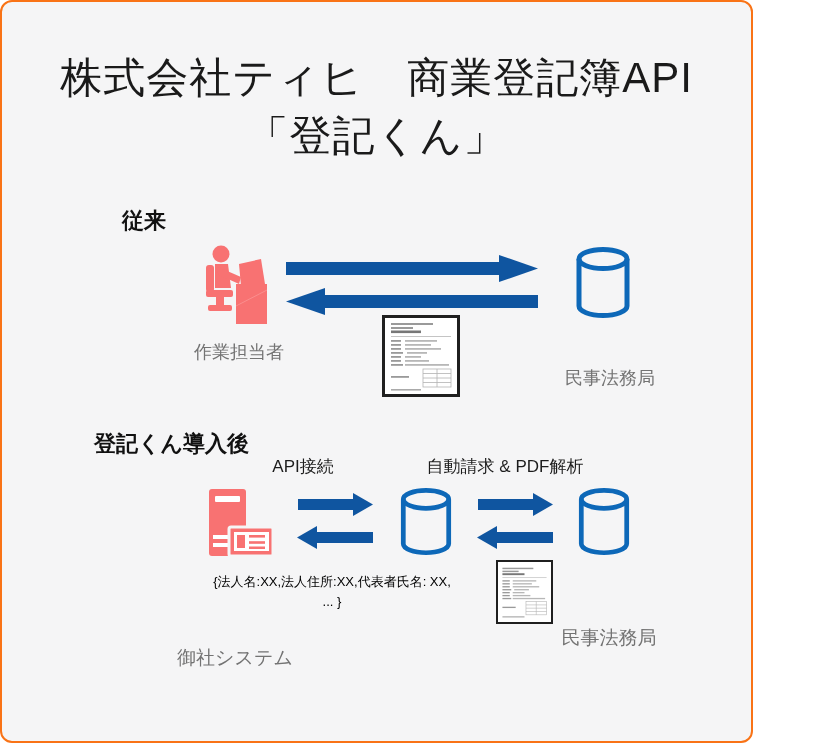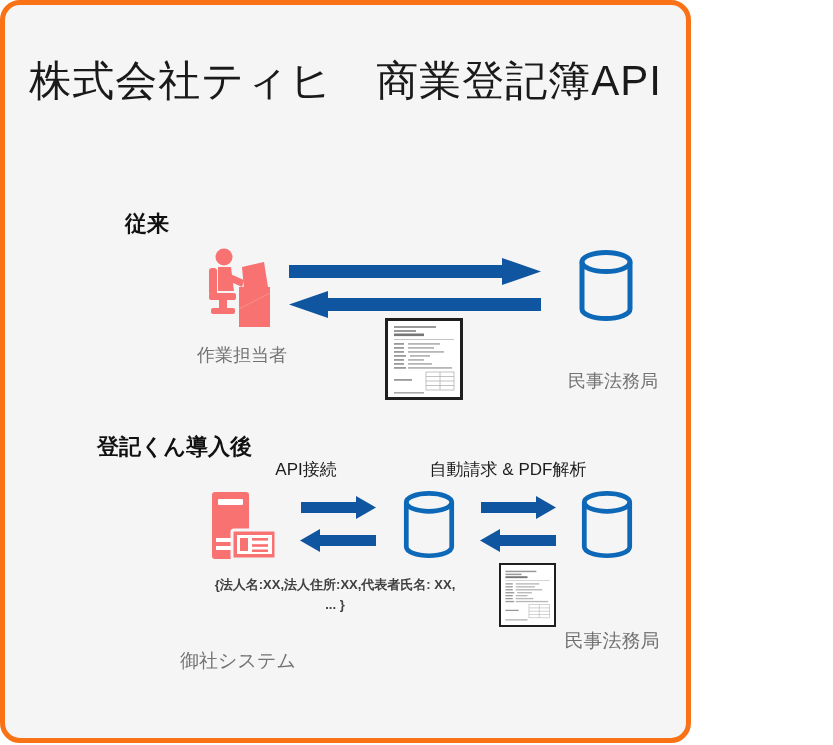--- a/index.html
+++ b/index.html
@@ -4,24 +4,24 @@
 <style>
   * { margin: 0; padding: 0; box-sizing: border-box; }
   html, body { background: #ffffff; }
   body {
     width: 833px; height: 745px;
     font-family: "Liberation Sans", "DejaVu Sans", sans-serif;
     color: #1c1c1c;
   }
   .canvas {
     position: relative;
-    width: 691px; height: 743px;
+    width: 753px; height: 743px;
     background: #f5f5f6;
-    border: 5px solid #f97316;
-    border-radius: 20px;
+    border: 2px solid #f97316;
+    border-radius: 12px;
     overflow: hidden;
   }
   .abs { position: absolute; }
   .title-line {
     left: 0; width: 100%;
     text-align: center;
     font-size: 42px;
     font-weight: 500;
     color: #1a1a1a;
     letter-spacing: 1px;
@@ -42,37 +42,37 @@
     font-size: 18px;
     text-align: center;
     color: #737373;
     white-space: nowrap;
   }
   .node-label.big { font-size: 19px; }
   .json-block {
     font-size: 13px;
     line-height: 1.5;
     text-align: center;
-    color: #404040;
-    white-space: nowrap;
-    font-weight: bold;
+    color: #000000;
+    white-space: nowrap;
   }
   .pdf-thumb {
     background: #ffffff;
     border: 3px solid #1f1f1f;
   }
   .pdf-thumb.small { border-width: 2px; }
   .pdf-thumb svg { display: block; width: 100%; height: 100%; }
 </style>
 </head>
 <body>
 
 <div class="canvas">
 
   <div class="abs title-line" style="top:48px;">株式会社ティヒ　商業登記簿API</div>
+  <div class="abs title-line" style="top:106px;">「登記くん」</div>
 
   <div class="abs section-heading" style="left:120px; top:204px;">従来</div>
 
 
   <svg class="abs" style="left:203px; top:242px;" width="64" height="82" viewBox="0 0 64 82">
     <g fill="#f87272">
       <circle cx="16" cy="10" r="8.5"></circle>
       <path d="M10 20 h13 l3 24 h-16 z"></path>
       <path d="M13 23 L36 33 L34 40 L12 30 Z"></path>
       <rect x="1" y="21" width="8" height="27" rx="3"></rect>

